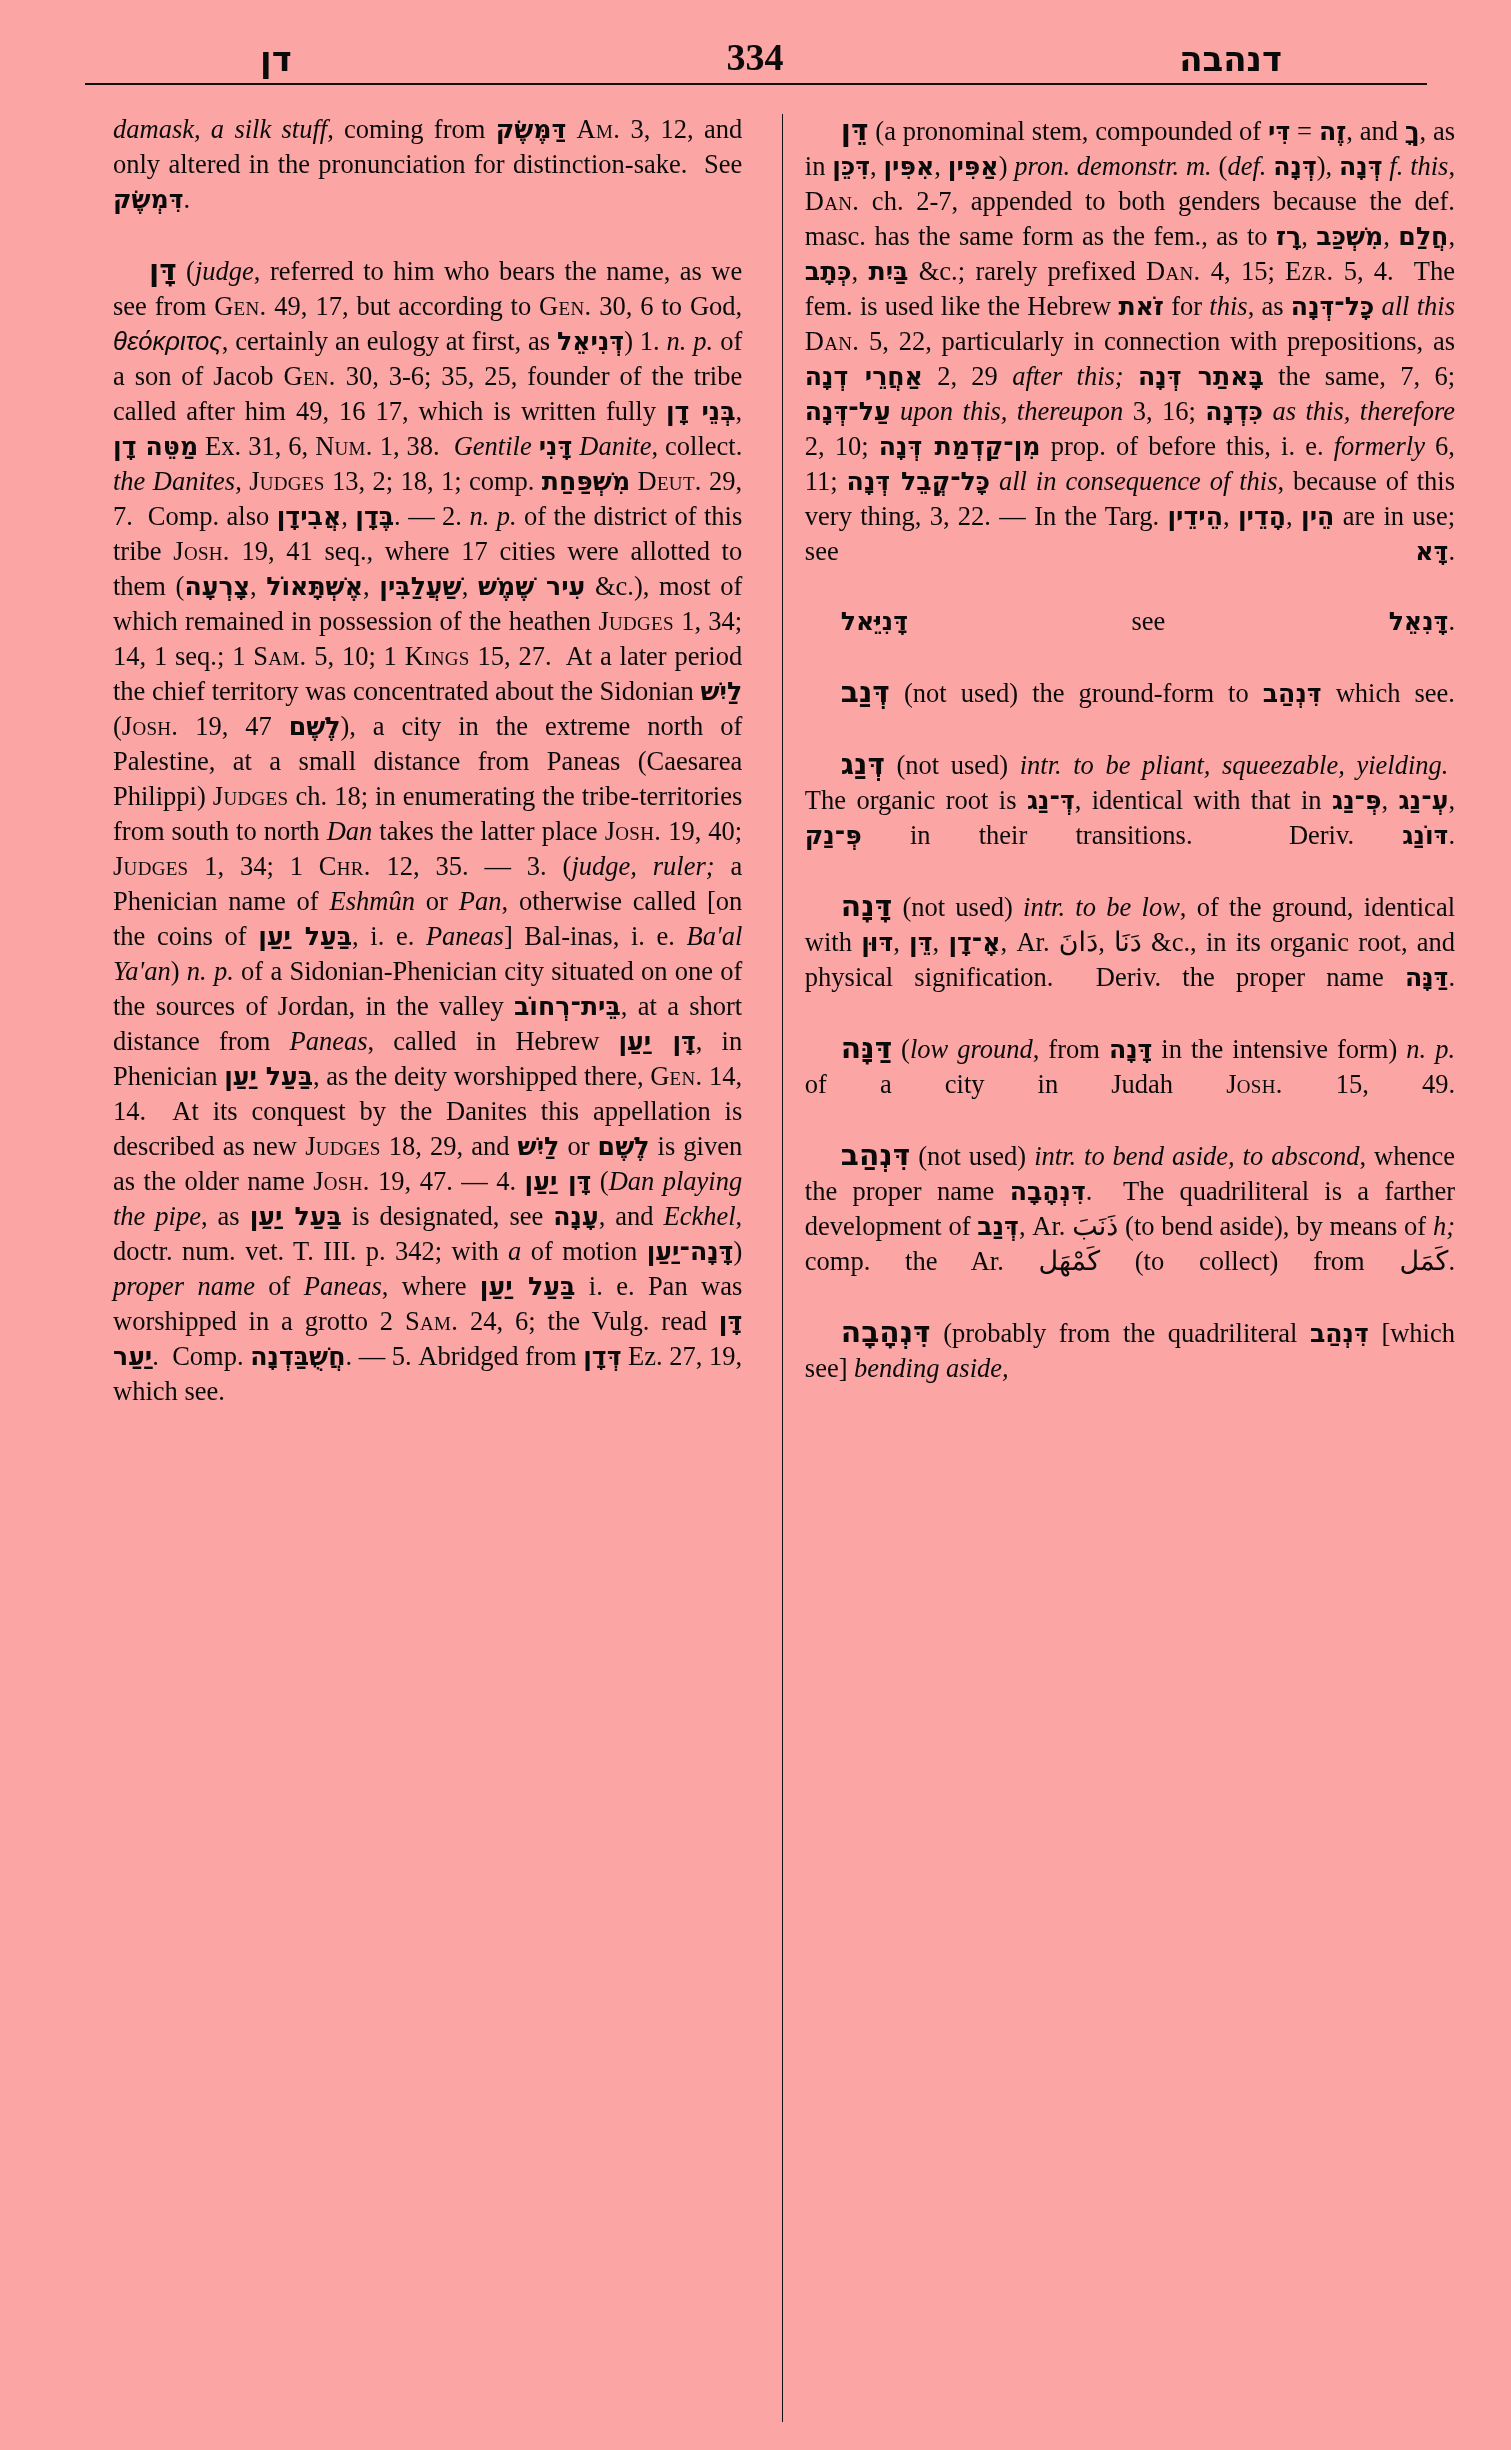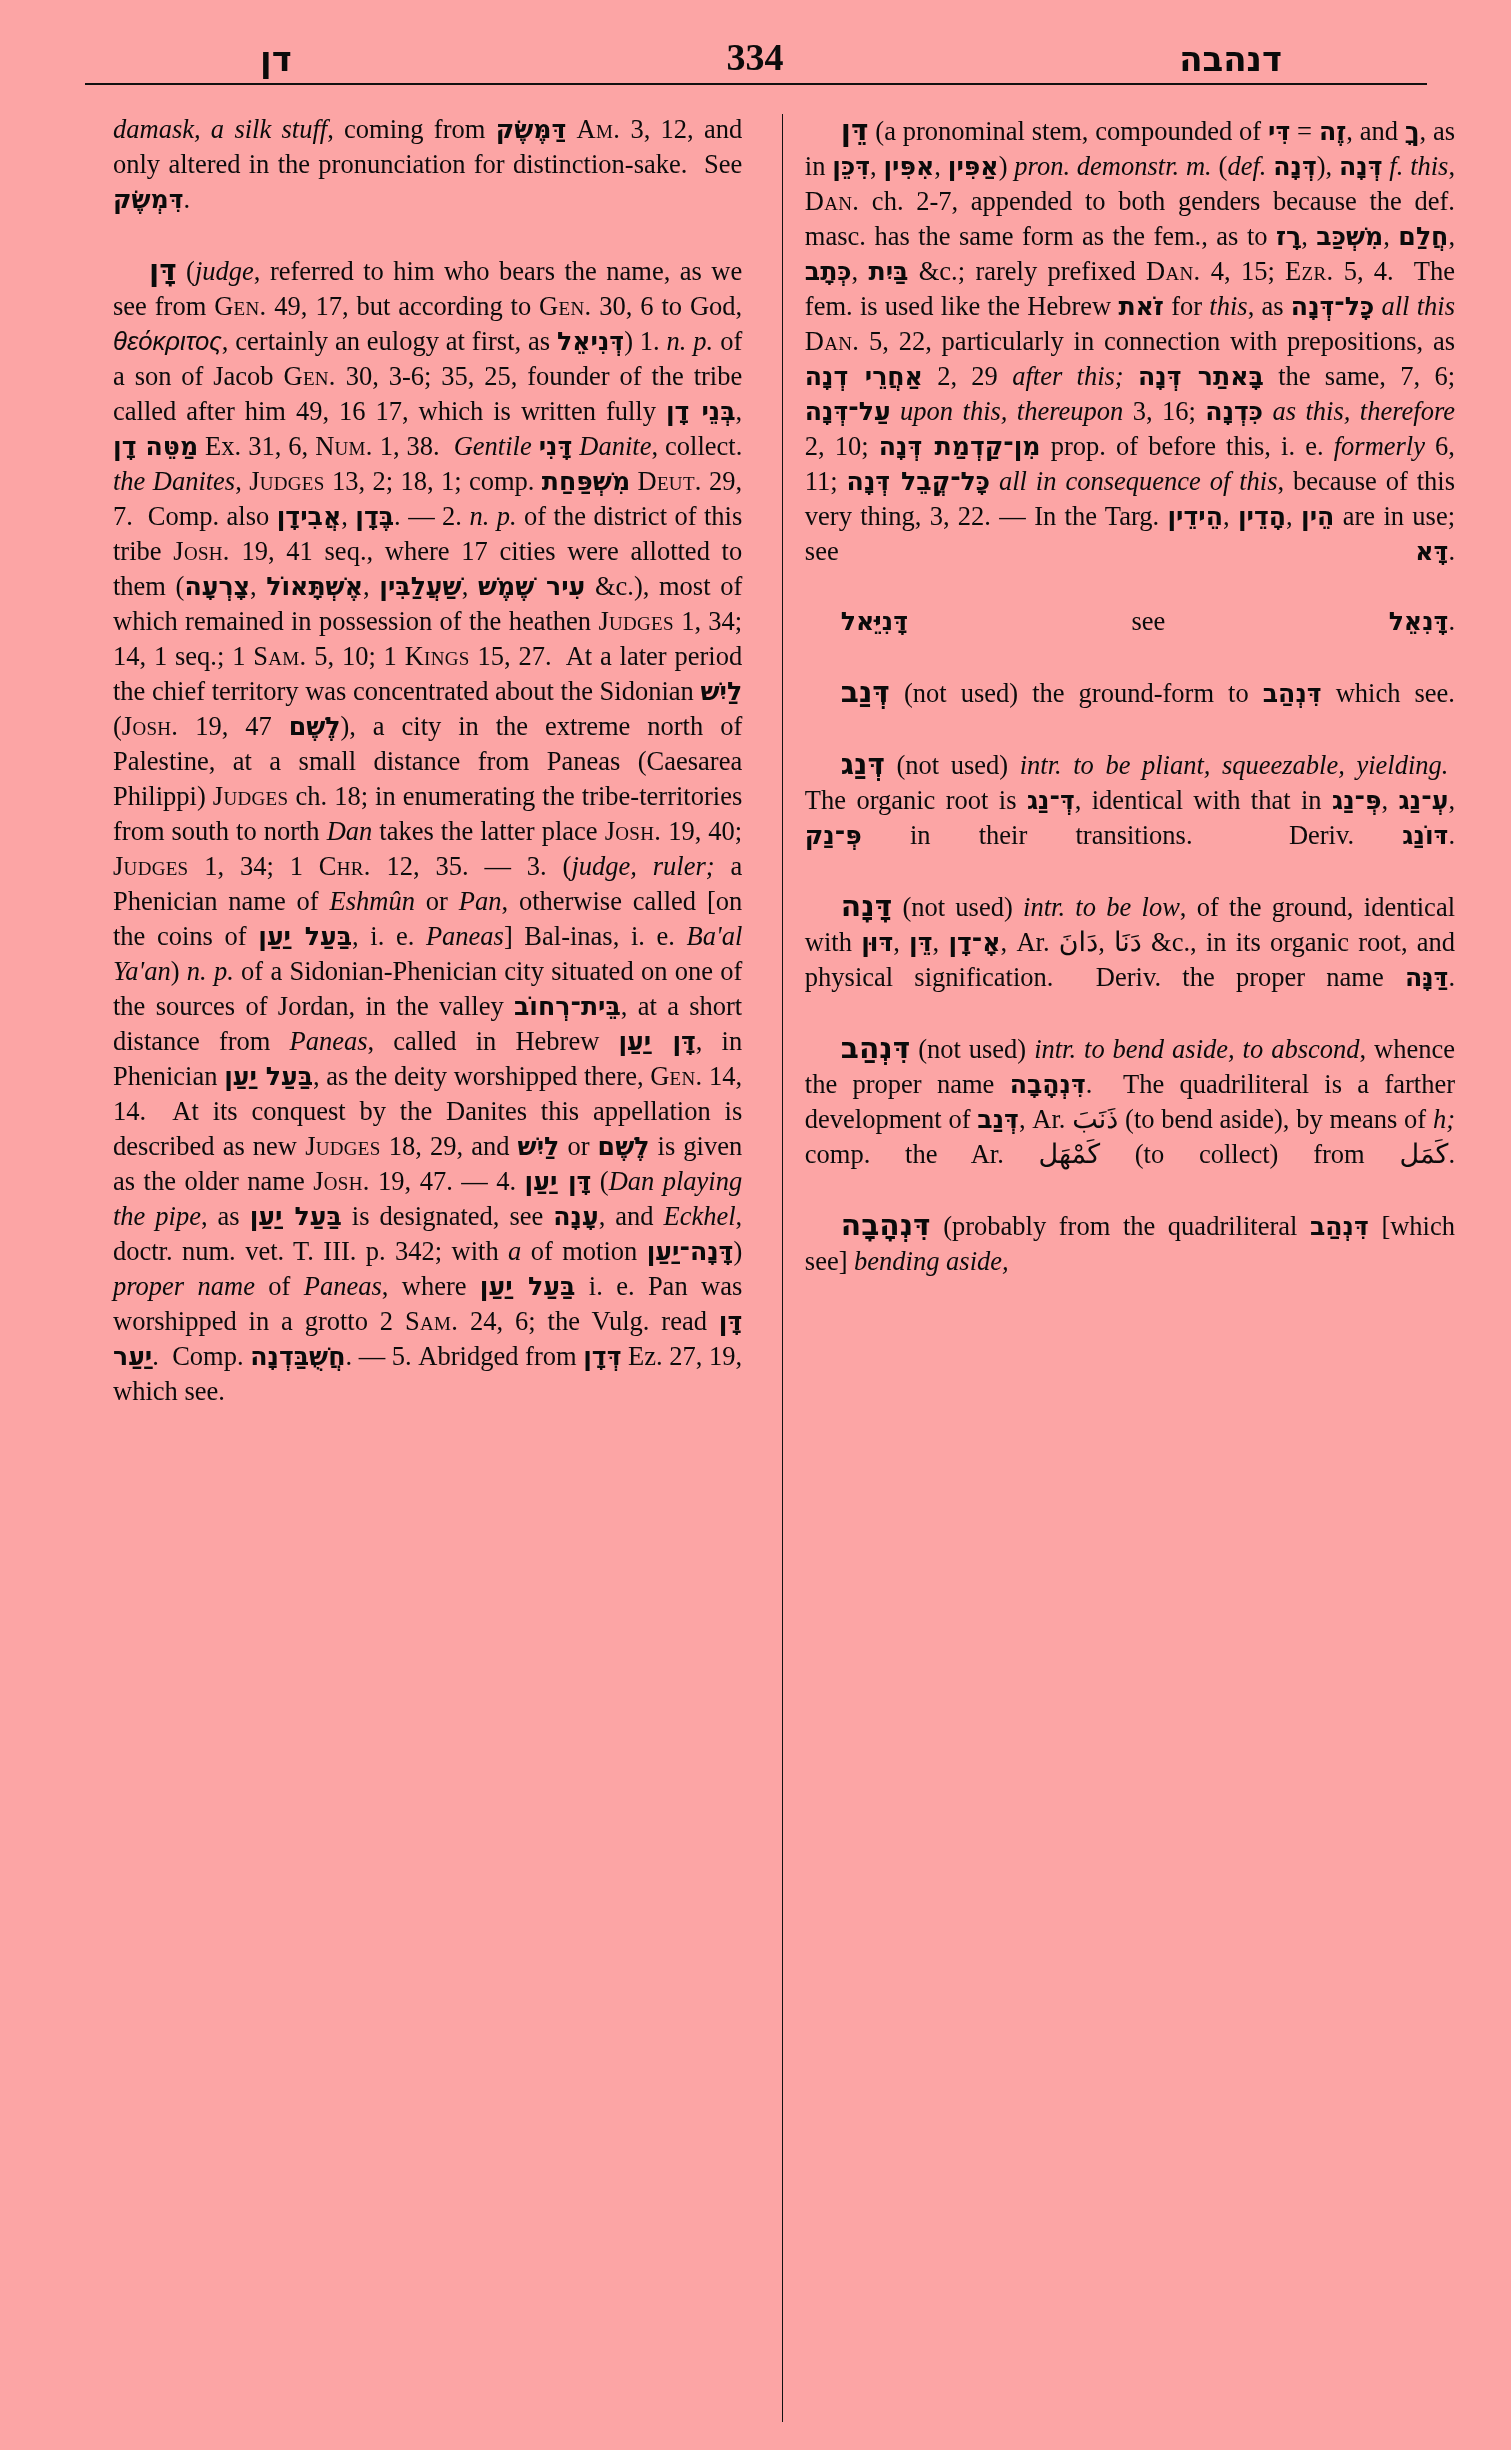--- a/index.html
+++ b/index.html
@@ -163,19 +163,20 @@
         <p class="noind"><i>damask, a silk stuff</i>, coming from <span class="heb">דַּמֶּשֶׂק</span> <span class="sc">Am.</span> 3, 12, and only altered in the pronunciation for distinction-sake.&nbsp; See <span class="heb">דִּמְשֶׂק</span>.</p>
         <p class="ind last"><span class="hw">דָּן</span> (<i>judge</i>, referred to him who bears the name, as we see from <span class="sc">Gen.</span> 49, 17, but according to <span class="sc">Gen.</span> 30, 6 to God, <span class="gr">θεόκριτος</span>, certainly an eulogy at first, as <span class="heb">דְּנִיאֵל</span>) 1. <i>n. p.</i> of a son of Jacob <span class="sc">Gen.</span> 30, 3-6; 35, 25, founder of the tribe called after him 49, 16 17, which is written fully <span class="heb">בְּנֵי דָן</span>, <span class="heb">מַטֵּה דָן</span> Ex. 31, 6, <span class="sc">Num.</span> 1, 38.&nbsp; <i>Gentile</i> <span class="heb">דָּנִי</span> <i>Danite</i>, collect. <i>the Danites</i>, <span class="sc">Judges</span> 13, 2; 18, 1; comp. <span class="heb">מִשְׁפַּחַת</span> <span class="sc">Deut.</span> 29, 7.&nbsp; Comp. also <span class="heb">אֲבִידָן</span>, <span class="heb">בֶּדָן</span>. — 2. <i>n. p.</i> of the district of this tribe <span class="sc">Josh.</span> 19, 41 seq., where 17 cities were allotted to them (<span class="heb">צָרְעָה</span>, <span class="heb">אֶשְׁתָּאוֹל</span>, <span class="heb">שַׁעֲלַבִּין</span>, <span class="heb">עִיר שֶׁמֶשׁ</span> &amp;c.), most of which remained in possession of the heathen <span class="sc">Judges</span> 1, 34; 14, 1 seq.; 1 <span class="sc">Sam.</span> 5, 10; 1 <span class="sc">Kings</span> 15, 27.&nbsp; At a later period the chief territory was concentrated about the Sidonian <span class="heb">לַיִשׁ</span> (<span class="sc">Josh.</span> 19, 47 <span class="heb">לֶשֶׁם</span>), a city in the extreme north of Palestine, at a small distance from Paneas (Caesarea Philippi) <span class="sc">Judges</span> ch. 18; in enumerating the tribe-territories from south to north <i>Dan</i> takes the latter place <span class="sc">Josh.</span> 19, 40; <span class="sc">Judges</span> 1, 34; 1 <span class="sc">Chr.</span> 12, 35. — 3. (<i>judge, ruler;</i> a Phenician name of <i>Eshmûn</i> or <i>Pan</i>, otherwise called [on the coins of <span class="heb">בַּעַל יַעַן</span>, i. e. <i>Paneas</i>] Bal-inas, i. e. <i>Ba'al Ya'an</i>) <i>n. p.</i> of a Sidonian-Phenician city situated on one of the sources of Jordan, in the valley <span class="heb">בֵּית־רְחוֹב</span>, at a short distance from <i>Paneas</i>, called in Hebrew <span class="heb">דָּן יַעַן</span>, in Phenician <span class="heb">בַּעַל יַעַן</span>, as the deity worshipped there, <span class="sc">Gen.</span> 14, 14.&nbsp; At its conquest by the Danites this appellation is described as new <span class="sc">Judges</span> 18, 29, and <span class="heb">לַיִשׁ</span> or <span class="heb">לֶשֶׁם</span> is given as the older name <span class="sc">Josh.</span> 19, 47. — 4. <span class="heb">דָּן יַעַן</span> (<i>Dan playing the pipe</i>, as <span class="heb">בַּעַל יַעַן</span> is designated, see <span class="heb">עָנָה</span>, and <i>Eckhel</i>, doctr. num. vet. T. III. p. 342; with <i>a</i> of motion <span class="heb">דָּנָה־יַעַן</span>) <i>proper name</i> of <i>Paneas</i>, where <span class="heb">בַּעַל יַעַן</span> i. e. Pan was worshipped in a grotto 2 <span class="sc">Sam.</span> 24, 6; the Vulg. read <span class="heb">דָּן יַעַר</span>.&nbsp; Comp. <span class="heb">חֲשֻׁבַּדְנָה</span>. — 5. Abridged from <span class="heb">דְּדָן</span> Ez. 27, 19, which see.</p>
       </div>
     <div class="divider"></div>
     <div class="col col-right" id="col-right">
         <p class="ind"><span class="hw">דֵּן</span> (a pronominal stem, compounded of <span class="heb">דִּי</span> = <span class="heb">זֶה</span>, and <span class="heb">ךָ</span>, as in <span class="heb">דִּכֵּן</span>, <span class="heb">אִפִּין</span>, <span class="heb">אַפִּין</span>) <i>pron. demonstr. m.</i> (<i>def.</i> <span class="heb">דְּנָה</span>), <span class="heb">דְּנָה</span> <i>f.</i> <i>this</i>, <span class="sc">Dan.</span> ch. 2-7, appended to both genders because the def. masc. has the same form as the fem., as to <span class="heb">רָז</span>, <span class="heb">מִשְׁכַּב</span>, <span class="heb">חֲלַם</span>, <span class="heb">כְּתָב</span>, <span class="heb">בַּיִת</span> &amp;c.; rarely prefixed <span class="sc">Dan.</span> 4, 15; <span class="sc">Ezr.</span> 5, 4.&nbsp; The fem. is used like the Hebrew <span class="heb">זֹאת</span> for <i>this</i>, as <span class="heb">כָּל־דְּנָה</span> <i>all this</i> <span class="sc">Dan.</span> 5, 22, particularly in connection with prepositions, as <span class="heb">אַחֲרֵי דְנָה</span> 2, 29 <i>after this;</i> <span class="heb">בָּאתַר דְּנָה</span> the same, 7, 6; <span class="heb">עַל־דְּנָה</span> <i>upon this, thereupon</i> 3, 16; <span class="heb">כִּדְנָה</span> <i>as this, therefore</i> 2, 10; <span class="heb">מִן־קַדְמַת דְּנָה</span> prop. of before this, i. e. <i>formerly</i> 6, 11; <span class="heb">כָּל־קֳבֵל דְּנָה</span> <i>all in consequence of this</i>, because of this very thing, 3, 22. — In the Targ. <span class="heb">הֵידֵין</span>, <span class="heb">הָדֵין</span>, <span class="heb">הֵין</span> are in use; see <span class="heb">דָּא</span>.</p>
         <p class="ind"><span class="heb">דָּנִיֵּאל</span> see <span class="heb">דָּנִאֵל</span>.</p>
         <p class="ind"><span class="hw">דְּנַב</span> (not used) the ground-form to <span class="heb">דִּנְהַב</span> which see.</p>
         <p class="ind"><span class="hw">דְּנַג</span> (not used) <i>intr. to be pliant, squeezable, yielding.</i>&nbsp; The organic root is <span class="heb">דְּ־נַג</span>, identical with that in <span class="heb">פְּ־נַג</span>, <span class="heb">עְ־נַג</span>, <span class="heb">פְּ־נַק</span> in their transitions.&nbsp; Deriv. <span class="heb">דּוֹנַג</span>.</p>
         <p class="ind"><span class="hw">דָּנָה</span> (not used) <i>intr. to be low</i>, of the ground, identical with <span class="heb">דּוּן</span>, <span class="heb">דֵּן</span>, <span class="heb">אָ־דָן</span>, Ar. <span class="ar">دَانَ</span>, <span class="ar">دَنَا</span> &amp;c., in its organic root, and physical signification.&nbsp; Deriv. the proper name <span class="heb">דַּנָּה</span>.</p>
+        <p class="ind"><span class="hw">דַּנָּה</span> (<i>low ground</i>, from <span class="heb">דָּנָה</span> in the intensive form) <i>n. p.</i> of a city in Judah <span class="sc">Josh.</span> 15, 49.</p>
         <p class="ind"><span class="hw">דִּנְהַב</span> (not used) <i>intr. to bend aside, to abscond</i>, whence the proper name <span class="heb">דִּנְהָבָה</span>.&nbsp; The quadriliteral is a farther development of <span class="heb">דְּנַב</span>, Ar. <span class="ar">ذَنَبَ</span> (to bend aside), by means of <i>h;</i> comp. the Ar. <span class="ar">كَمْهَل</span> (to collect) from <span class="ar">كَمَل</span>.</p>
         <p class="ind last"><span class="hw">דִּנְהָבָה</span> (probably from the quadriliteral <span class="heb">דִּנְהַב</span> [which see] <i>bending aside,</i></p>
       </div>
   </div>
 
 </div>
 
 
 </body></html>

